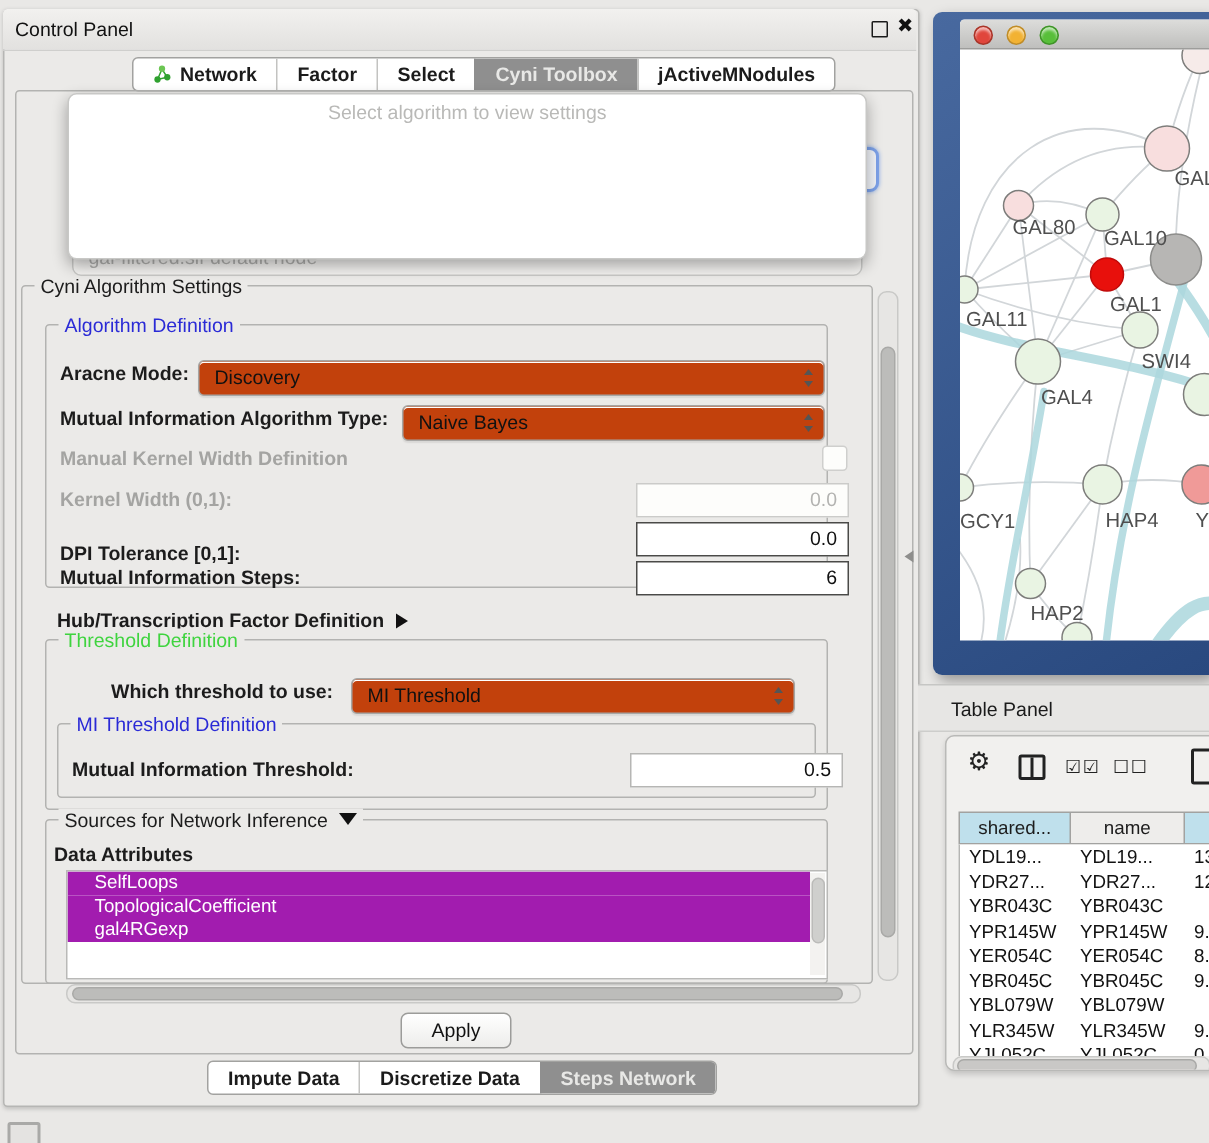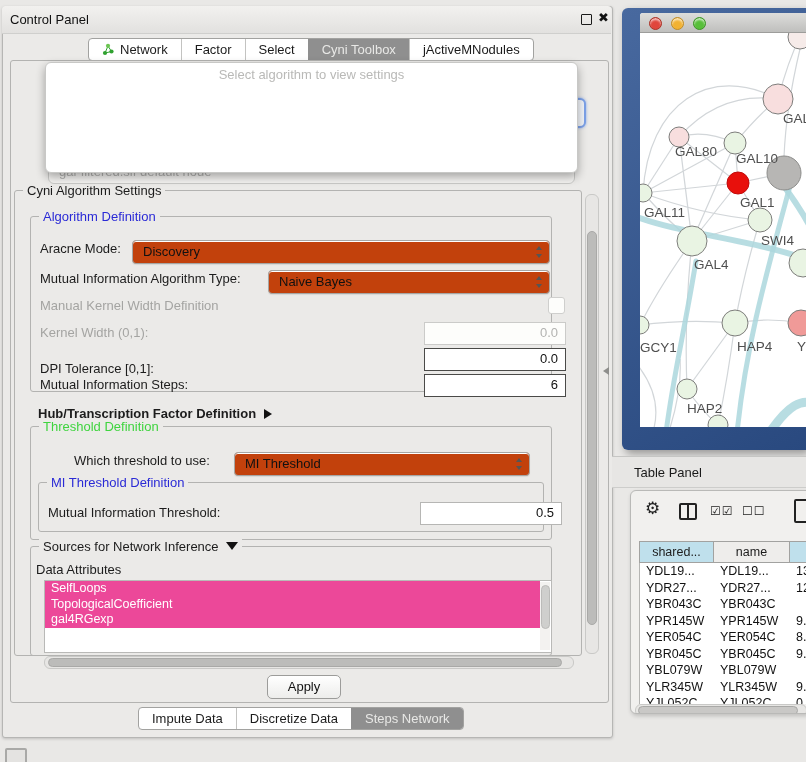--- a/index.html
+++ b/index.html
@@ -9,21 +9,21 @@
   
   #cp{left:2px;top:6px;width:609px;height:730px;background:#ebeae8;border:1px solid #b6b6b4;
       border-radius:3px;box-shadow:0 1px 3px rgba(0,0,0,.18)}
   #cptitlebar{left:2px;top:6px;width:609px;height:27px;background:linear-gradient(#f2f1ef,#e2e1df);
       border-bottom:1px solid #cfcfcd;border-radius:3px 3px 0 0}
   #cptitle{left:10px;top:12px;font-size:13px;color:#111}
   #floaticon{left:581px;top:14px;width:9px;height:9px;border:1.5px solid #1a1a1a;border-radius:1px}
   #closeicon{left:598px;top:10px;font-size:13px;font-weight:bold;color:#111;font-family:"DejaVu Sans",sans-serif}
   
   .segbar{height:21px;display:flex;background:#fff;border:1px solid #a2a2a0;border-radius:4px;
-      overflow:hidden;font-size:13px;font-weight:normal;color:#1b1b1b;line-height:21px;white-space:nowrap}
+      overflow:hidden;font-size:13px;font-weight:bold;color:#1b1b1b;line-height:21px;white-space:nowrap}
   #toptabs{left:88px;top:38px}
   #bottomtabs{left:138px;top:707px}
   .seg{padding:0 13px;display:flex;align-items:center;gap:5px}
   .seg+.seg{border-left:1px solid #c3c3c1}
   .seg.sel{background:#8f8f8f;color:#e8e8e6;border-left-color:#8f8f8f}
   
   #insetp{left:10px;top:60px;width:597px;height:641px;border:1px solid #b3b3b1;border-radius:3px}
   
   #popup{left:45px;top:62px;width:531px;height:106px;background:#fff;border:1px solid #c8c8c6;
       border-radius:6px;box-shadow:0 4px 10px rgba(0,0,0,.32);z-index:30;padding-top:3px;overflow:hidden}
@@ -39,41 +39,41 @@
   .legend{position:absolute;top:-8px;left:8px;background:#ebeae8;padding:0 4px;font-size:13px;
       line-height:16px;color:#1c1c1c;white-space:nowrap}
   .legend.blue{color:#2a2ad6}
   .legend.green{color:#3fd43f}
   #grpSettings{left:14px;top:190px;width:566px;height:464px}
   #grpAlgo{left:30px;top:216px;width:520px;height:174px}
   #grpThr{left:30px;top:426px;width:520px;height:112px}
   #grpMI{left:38px;top:482px;width:504px;height:48px}
   #grpSrc{left:30px;top:546px;width:520px;height:108px}
   
-  .lbl{font-size:13px;font-weight:normal;color:#1c1c1c;white-space:nowrap}
+  .lbl{font-size:13px;font-weight:bold;color:#1c1c1c;white-space:nowrap}
   .lbl.dis{color:#a4a4a2}
   .combo{position:absolute;background:#c2410c;border:1px solid #a6a6a4;border-radius:4px;font-size:13px;
       color:#111;line-height:22px;padding-left:10px;box-shadow:inset 0 1px 0 #fff,0 1px 1px rgba(0,0,0,.08)}
   .cstep{position:absolute;right:6px;top:4px;width:8px;height:14px}
   .cstep:before{content:"";position:absolute;left:1px;top:1px;border-left:3.5px solid transparent;
       border-right:3.5px solid transparent;border-bottom:4.5px solid #555}
   .cstep:after{content:"";position:absolute;left:1px;bottom:1px;border-left:3.5px solid transparent;
       border-right:3.5px solid transparent;border-top:4.5px solid #555}
   .field{position:absolute;background:#fff;border:1px solid #b6b6b4;font-size:13px;color:#111;
       text-align:right;padding-right:7px;line-height:20px;height:21px}
   .field.dark{border:1px solid #4a4a48}
   .field.dis{color:#b3b3b1;border-color:#cbcbc9;background:#fdfdfb}
   #mkcheck{left:548px;top:297px;width:15px;height:15px;background:#fdfdfb;border:1px solid #cfcfcd;border-radius:3px}
   .tri-r{display:inline-block;margin-left:8px;border-top:5.5px solid transparent;
       border-bottom:5.5px solid transparent;border-left:8px solid #111;vertical-align:-1px}
   .tri-d{display:inline-block;margin-left:7px;border-left:6.5px solid transparent;
       border-right:6.5px solid transparent;border-top:8px solid #111;vertical-align:1px}
   
   #srclist{left:44px;top:580px;width:506px;height:71px;background:#fff;border:1px solid #b9b9b7;overflow:hidden}
-  .sli{height:15.6px;line-height:15.6px;font-size:12.5px;color:#fff;background:#ec4899;padding-left:6px;margin-right:11px}
+  .sli{height:15.6px;line-height:15.6px;font-size:12.5px;color:#fff;background:#a21caf;padding-left:18px;margin-right:11px}
   #srcvs{position:absolute;right:1px;top:1px;width:10px;height:68px;background:#f3f2f0}
   #srcvs .thumb{left:1px;top:3px;width:7px;height:42px}
   
   .vtrack{background:#e7e6e4;border:1px solid #c9c9c7;border-radius:6px}
   .thumb{position:absolute;background:#bcbcba;border:1px solid #a9a9a7;border-radius:5px}
   #panelvs{left:585px;top:194px;width:12px;height:458px}
   #panelvs .thumb{left:1px;top:36px;width:8px;height:392px}
   #panelhs{left:44px;top:656px;width:528px;height:11px}
   #panelhs .thumb{left:3px;top:1px;width:512px;height:7px}
   

